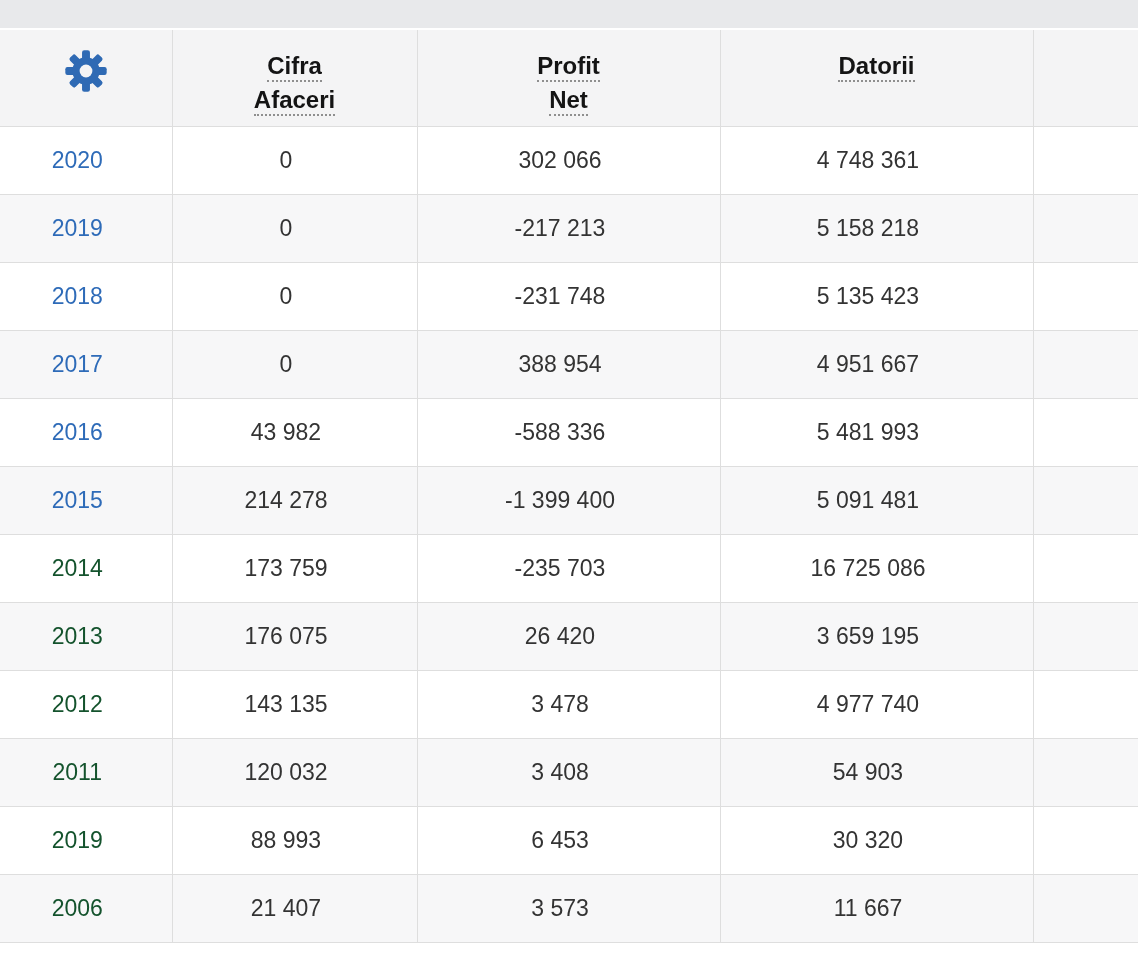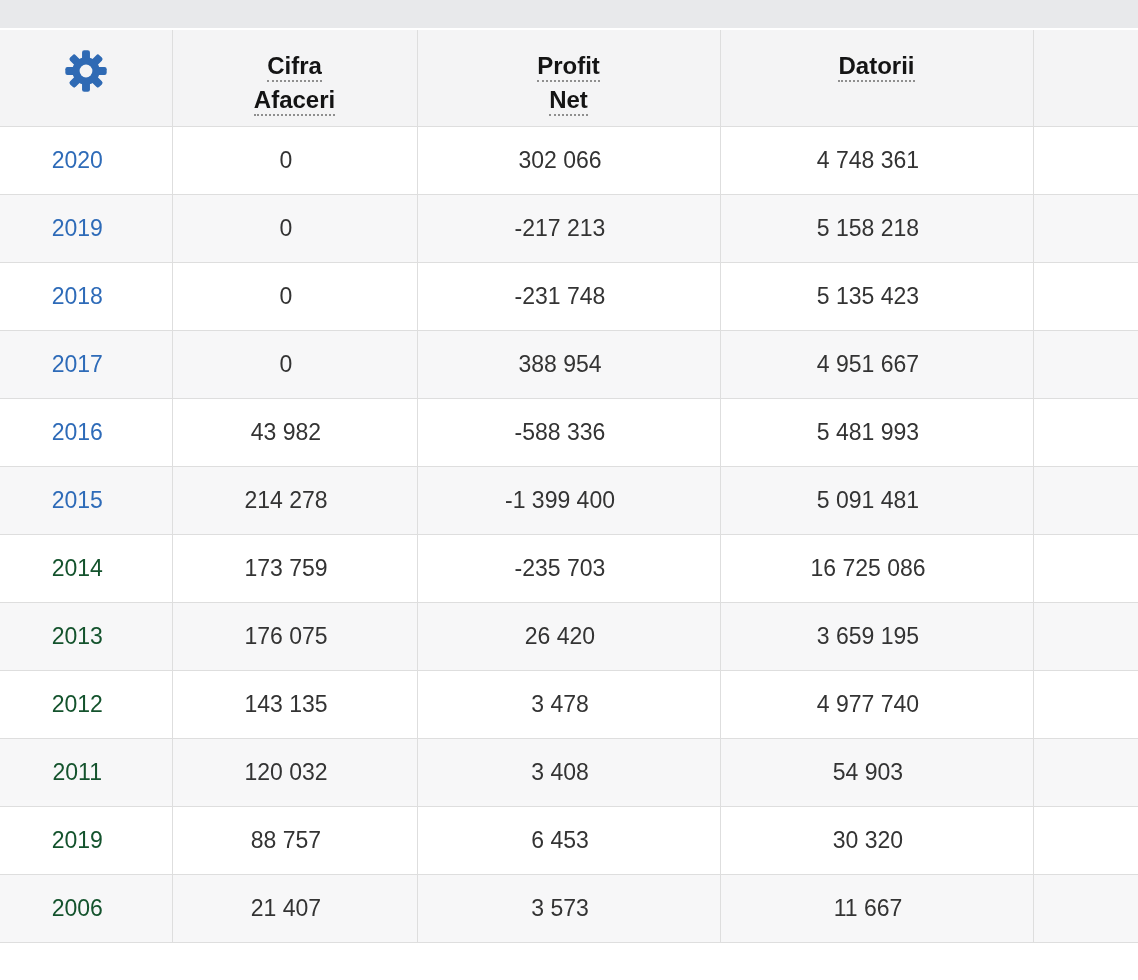--- a/index.html
+++ b/index.html
@@ -185,21 +185,21 @@
       </tr>
       <tr class="even">
         <td class="year-cell"><span class="year-label">2011</span></td>
         <td>120 032</td>
         <td>3 408</td>
         <td>54 903</td>
         <td></td>
       </tr>
       <tr class="odd">
         <td class="year-cell"><span class="year-label">2019</span></td>
-        <td>88 757</td>
+        <td>88 993</td>
         <td>6 453</td>
         <td>30 320</td>
         <td></td>
       </tr>
       <tr class="even">
         <td class="year-cell"><span class="year-label">2006</span></td>
         <td>21 407</td>
         <td>3 573</td>
         <td>11 667</td>
         <td></td>

